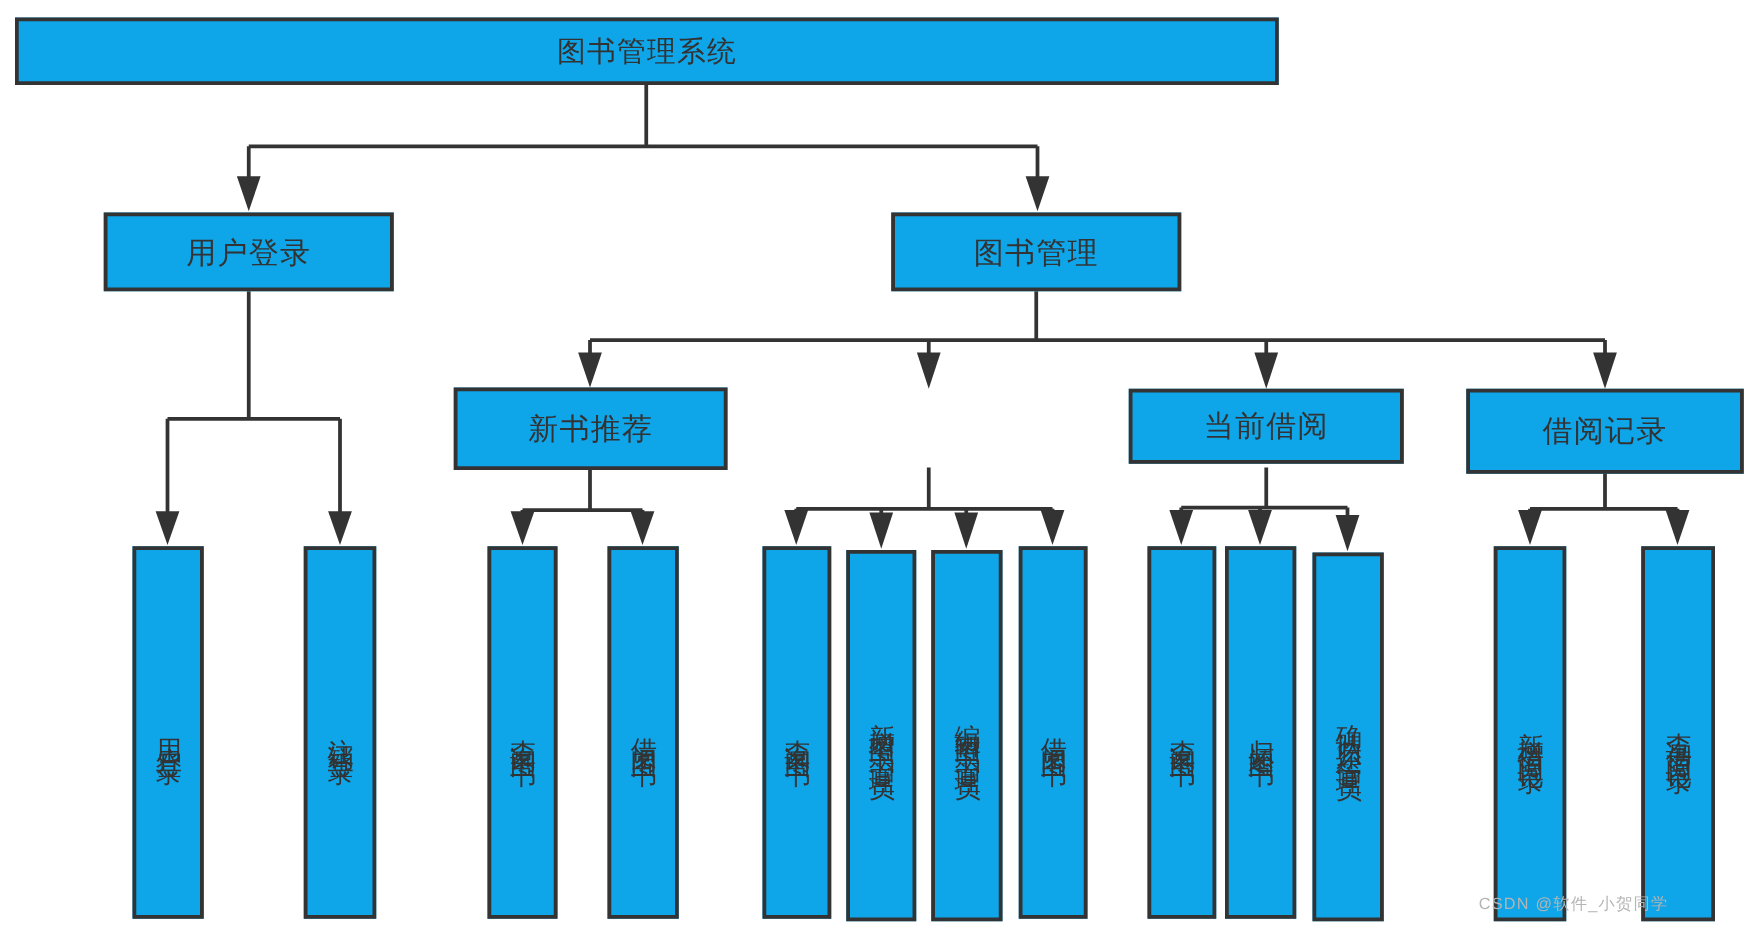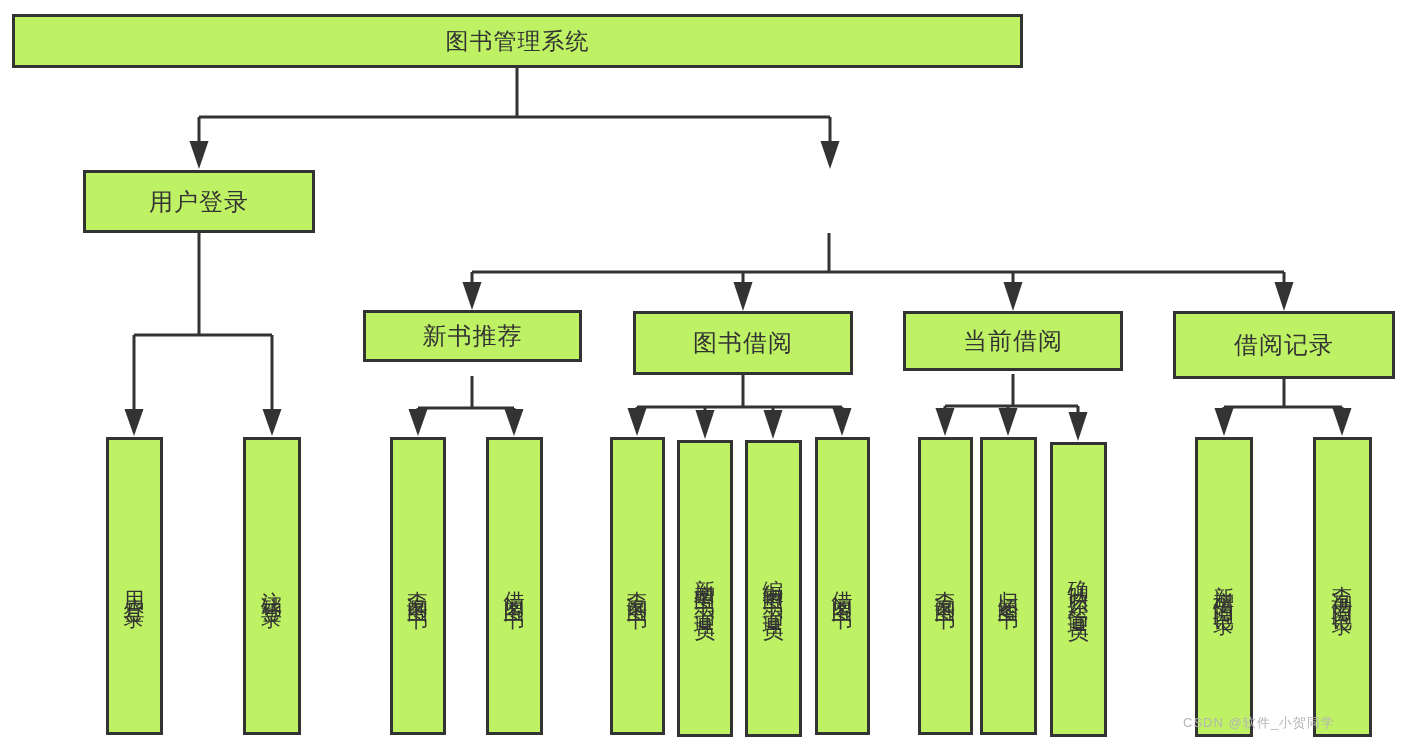--- a/index.html
+++ b/index.html
@@ -14,21 +14,21 @@
   }
   svg.connectors {
     position: absolute;
     left: 0; top: 0;
     width: 1405px; height: 747px;
   }
   .box {
     position: absolute;
     box-sizing: border-box;
     border: 3px solid #333333;
-    background: #bef264;
+    background: #0ea5e9;
     display: flex;
     align-items: center;
     justify-content: center;
   }
   .hbox { font-size: 24px; letter-spacing: 1px; }
   .hbox.root { font-size: 23px; }
   .vbox { font-size: 21px; }
   .vbox .vtext {
     writing-mode: vertical-lr;
     text-orientation: mixed;
@@ -99,26 +99,26 @@
     </g>
   </svg>
 
   <div class="box hbox root" style="left:12px; top:14px; width:1011px; height:54px;">
     <span>图书管理系统</span>
   </div>
 
   <div class="box hbox" style="left:83px; top:170px; width:232px; height:63px;">
     <span>用户登录</span>
   </div>
+  <div class="box hbox" style="left:713px; top:170px; width:232px; height:63px;">
+    <span>图书管理</span>
+  </div>
 
-  <div class="box hbox" style="left:363px; top:310px; width:219px; height:52px;">
+  <div class="box hbox" style="left:363px; top:310px; width:219px; height:66px;">
     <span>新书推荐</span>
-  </div>
-  <div class="box hbox" style="left:633px; top:311px; width:220px; height:64px;">
-    <span>图书借阅</span>
   </div>
   <div class="box hbox" style="left:903px; top:311px; width:220px; height:60px;">
     <span>当前借阅</span>
   </div>
   <div class="box hbox" style="left:1173px; top:311px; width:222px; height:68px;">
     <span>借阅记录</span>
   </div>
 
   <div class="box vbox" style="left:106px; top:437px; width:57px; height:298px;">
     <span class="vtext">用户登录</span>

